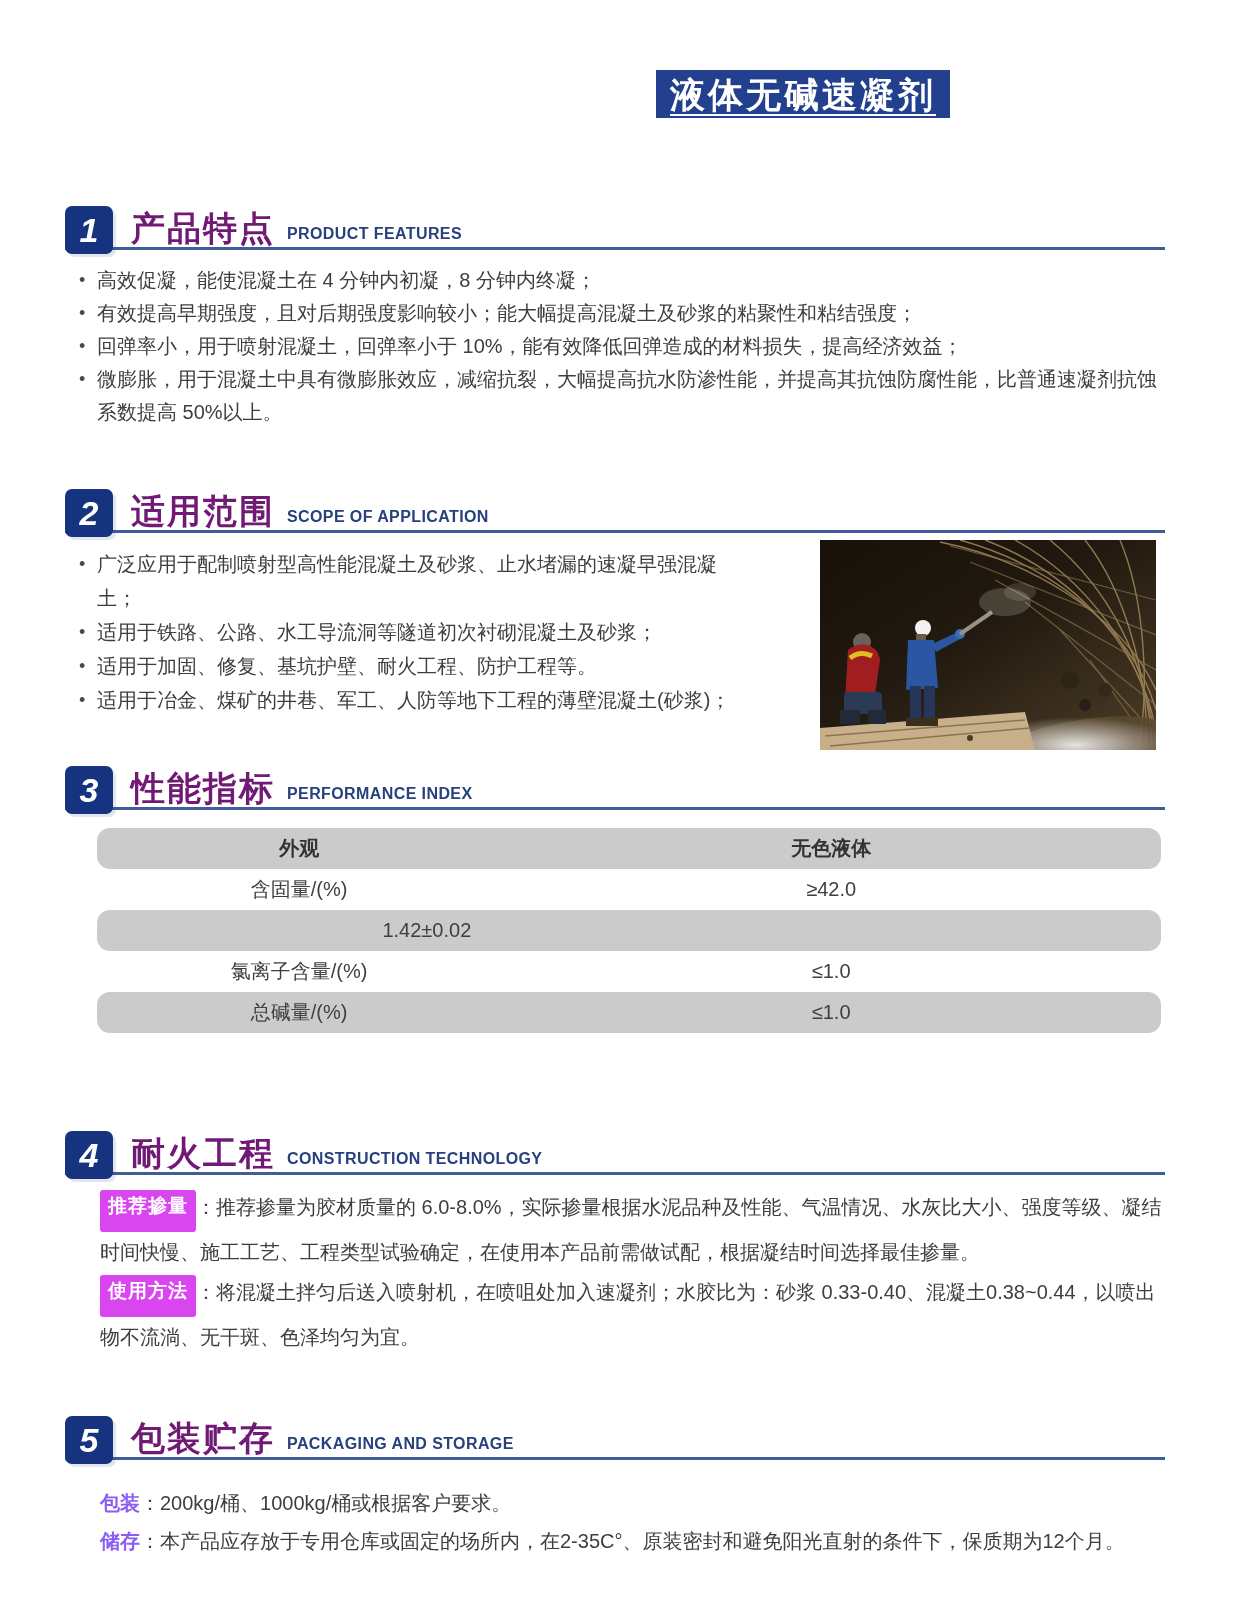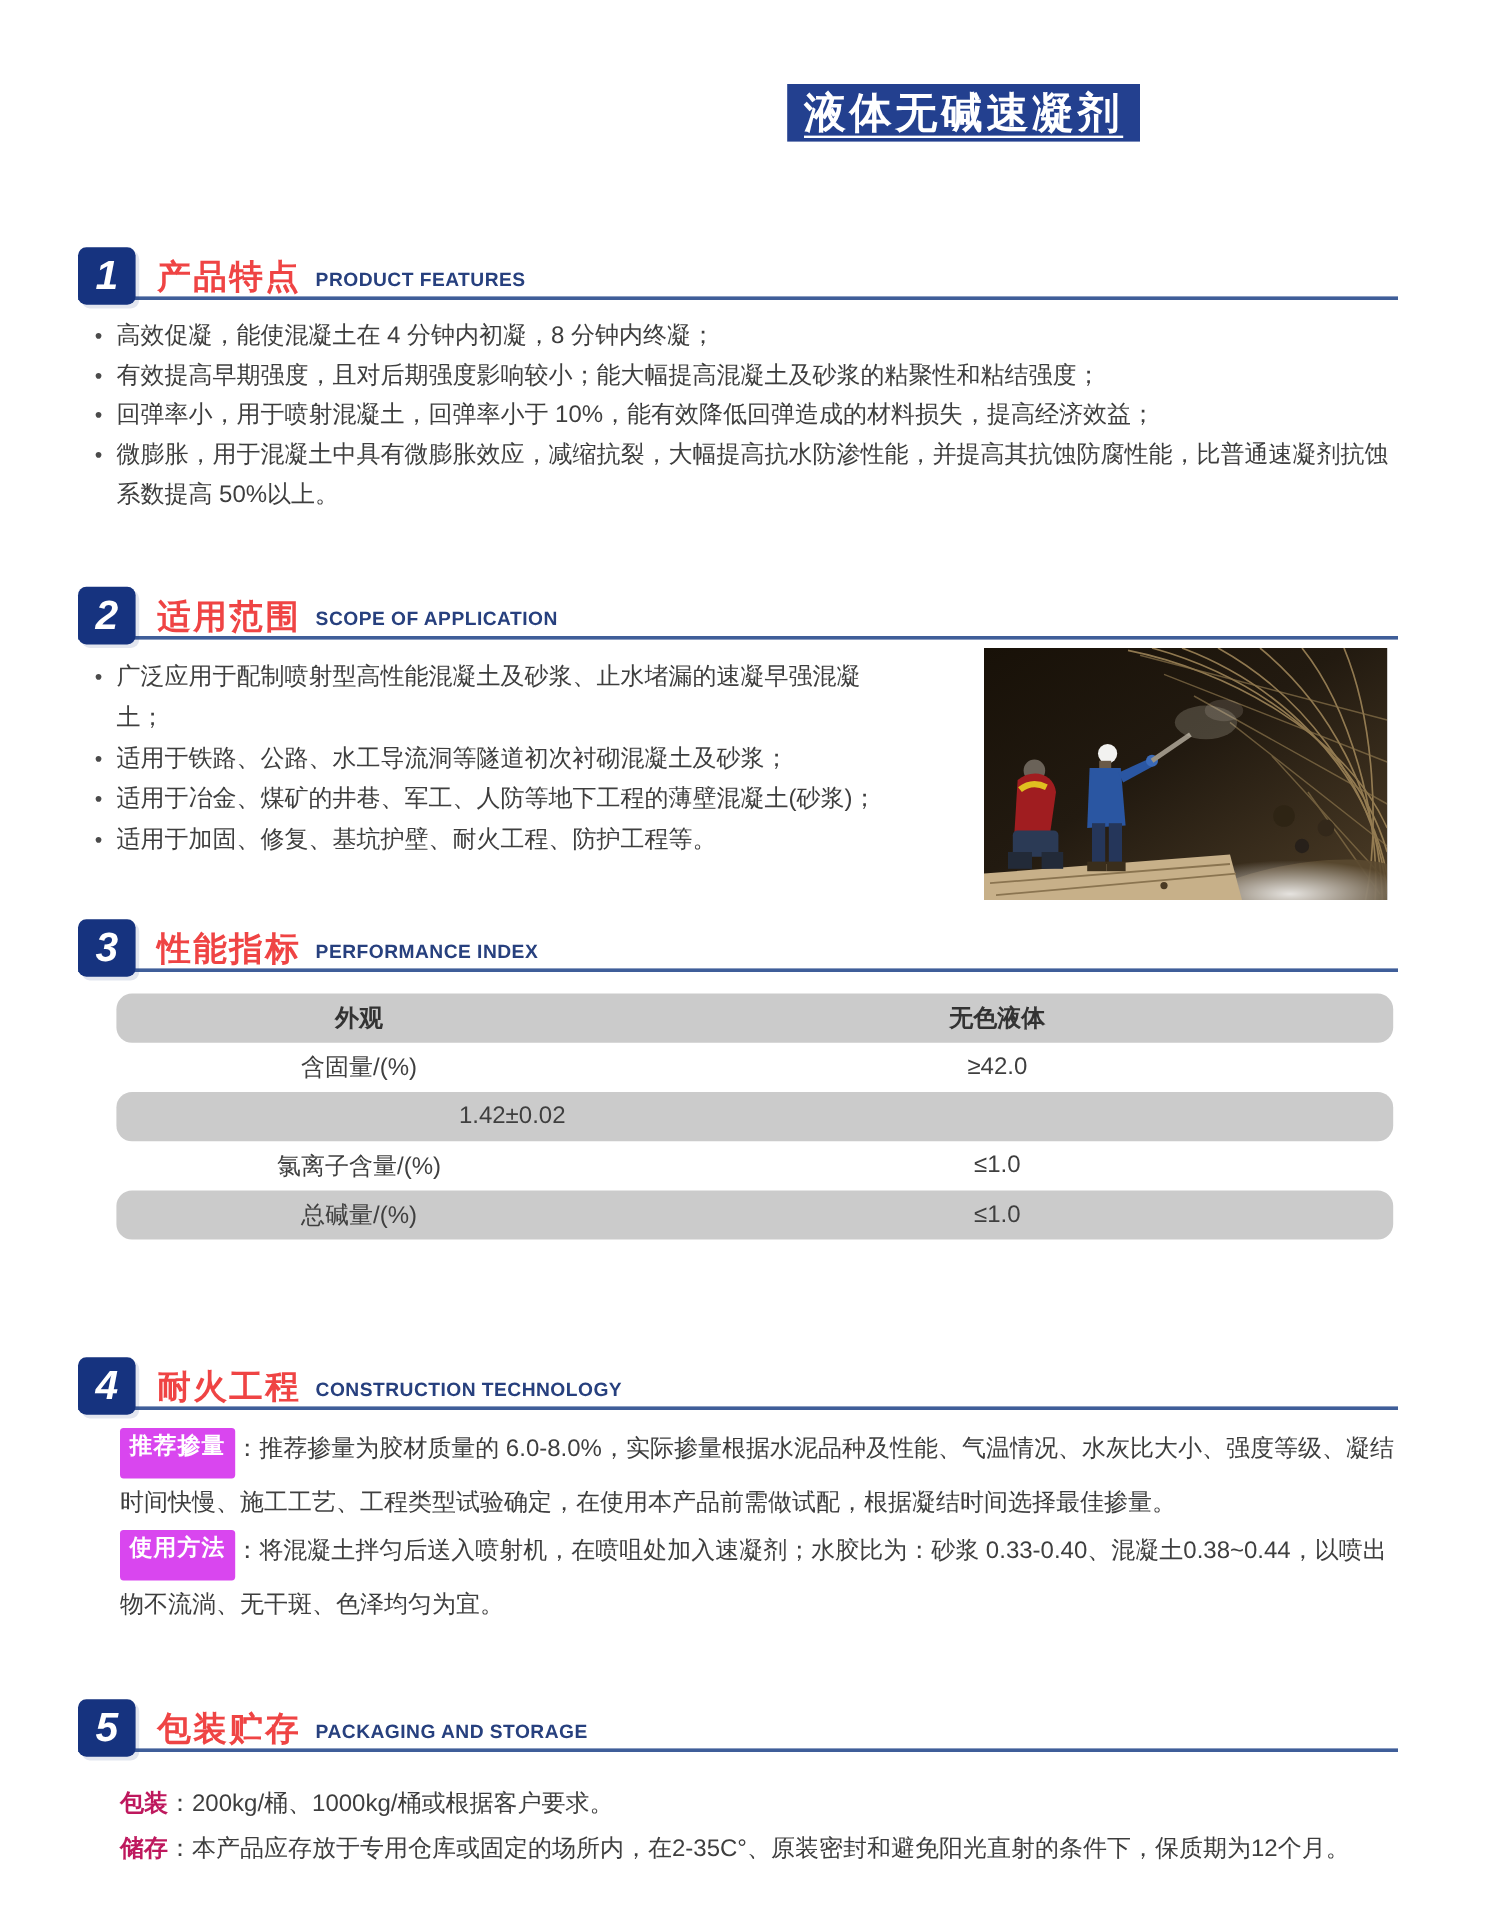--- a/index.html
+++ b/index.html
@@ -22,21 +22,21 @@
   .sec-head{
     display:flex;align-items:flex-end;height:58px;box-sizing:border-box;
     border-bottom:3px solid #3f5e99;padding-bottom:2px;
   }
   .sec-num{
     flex:0 0 auto;width:48px;height:48px;background:#16337f;border-radius:7px;
     color:#fff;font-size:34px;font-weight:bold;font-style:italic;
     display:flex;align-items:center;justify-content:center;
     margin-bottom:-9px;box-shadow:3px 3px 0 rgba(22,51,127,.12);
   }
-  .sec-zh{margin-left:18px;color:#ef4444;font-size:28px;font-weight:bold;line-height:1;letter-spacing:2px;}
+  .sec-zh{margin-left:18px;color:#701a75;font-size:34px;font-weight:bold;line-height:1;letter-spacing:2px;}
   .sec-en{margin-left:12px;color:#27407e;font-size:16px;font-weight:bold;line-height:1;margin-bottom:3px;letter-spacing:.4px;}
   
   .bullets{list-style:none;margin:14px 0 0 0;padding:0;}
   .bullets li{
     position:relative;padding-left:32px;font-size:20px;line-height:33px;color:#3e3e3e;
   }
   .bullets li::before{
     content:"•";position:absolute;left:14px;top:0;color:#4a4a4a;font-size:18px;
   }
   .bullets.loose li{line-height:34px;}
@@ -57,21 +57,21 @@
   
   .paras{margin:12px 0 0 35px;width:1062px;}
   .paras p{margin:0;font-size:20px;line-height:40px;color:#3e3e3e;}
   .badge{
     display:inline-block;background:#d946ef;color:#fff;font-size:19px;font-weight:bold;
     line-height:1;padding:6px 8px 17px;border-radius:3px;vertical-align:2px;letter-spacing:1px;
   }
   
   .pack-lines{margin:28px 0 0 35px;}
   .pack-lines p{margin:0 0 8px 0;font-size:20px;line-height:30px;color:#3e3e3e;}
-  .pack-label{font-weight:bold;color:#be185d;}
+  .pack-label{font-weight:bold;color:#8b5cf6;}
 </style>
 </head>
 <body>
 
 <div class="page">
 
   <div class="title-box">
     <span>液体无碱速凝剂</span>
   </div>
 
@@ -92,22 +92,22 @@
   <div class="section" style="top:475px;">
     <div class="sec-head">
       <div class="sec-num">2</div>
       <div class="sec-zh">适用范围</div>
       <div class="sec-en">SCOPE OF APPLICATION</div>
     </div>
     <div class="s2-bullets-wrap">
       <ul class="bullets loose">
         <li>广泛应用于配制喷射型高性能混凝土及砂浆、止水堵漏的速凝早强混凝土；</li>
         <li>适用于铁路、公路、水工导流洞等隧道初次衬砌混凝土及砂浆；</li>
+        <li>适用于加固、修复、基坑护壁、耐火工程、防护工程等。</li>
         <li>适用于冶金、煤矿的井巷、军工、人防等地下工程的薄壁混凝土(砂浆)；</li>
-        <li>适用于加固、修复、基坑护壁、耐火工程、防护工程等。</li>
       </ul>
     </div>
   </div>
 
   <div class="photo">
     <svg viewBox="0 0 336 210" preserveAspectRatio="none">
       <defs>
         <linearGradient id="tbg" x1="0" y1="0" x2="1" y2="1">
           <stop offset="0" stop-color="#181108"></stop>
           <stop offset="0.45" stop-color="#221a10"></stop>

